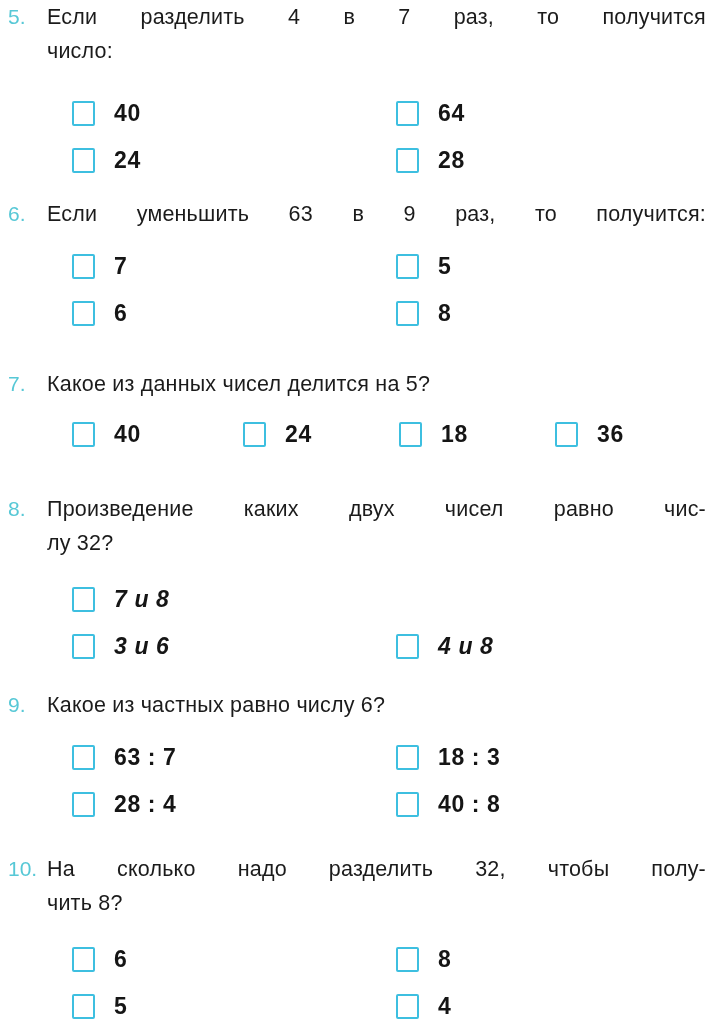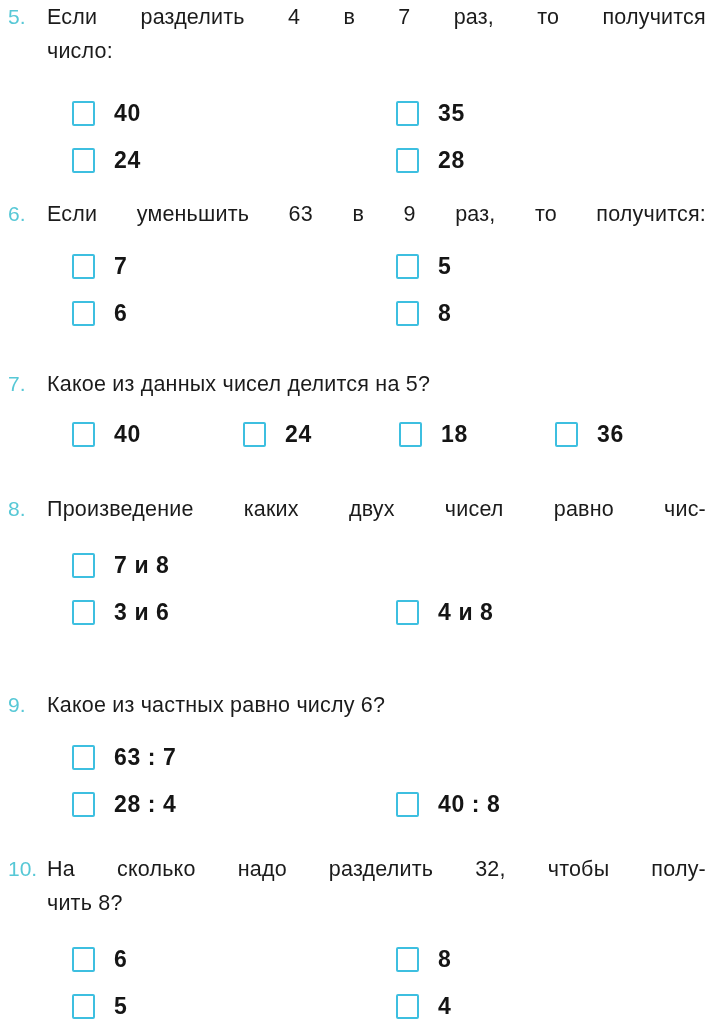--- a/index.html
+++ b/index.html
@@ -125,21 +125,21 @@
   #q5  { position: absolute; top: 0px;   left: 0; width: 716px; }
   #q6  { position: absolute; top: 197px; left: 0; width: 716px; }
   #q7  { position: absolute; top: 367px; left: 0; width: 716px; }
   #q8  { position: absolute; top: 492px; left: 0; width: 716px; }
   #q9  { position: absolute; top: 688px; left: 0; width: 716px; }
   #q10 { position: absolute; top: 852px; left: 0; width: 716px; }
 
   #q5 .options  { margin-top: 22px; }
   #q6 .options  { margin-top: 12px; }
   #q7 .options  { margin-top: 10px; }
-  #q8 .options  { margin-top: 16px; }
+  #q8 .options  { margin-top: 16px; font-style: italic; }
   #q9 .options  { margin-top: 12px; text-align: right; }
   #q10 .options { margin-top: 16px; }
 </style>
 </head>
 <body>
 
 <div class="page">
 
   <section class="question" id="q5">
     <div class="q-head">
@@ -159,21 +159,21 @@
       </div>
     </div>
     <div class="options">
       <div class="opt-row">
         <div class="option col-0">
           <span class="checkbox"></span>
           <span class="opt-label">40</span>
         </div>
         <div class="option col-1">
           <span class="checkbox"></span>
-          <span class="opt-label">35</span>
+          <span class="opt-label">64</span>
         </div>
       </div>
       <div class="opt-row">
         <div class="option col-0">
           <span class="checkbox"></span>
           <span class="opt-label">24</span>
         </div>
         <div class="option col-1">
           <span class="checkbox"></span>
           <span class="opt-label">28</span>
@@ -256,20 +256,21 @@
       <div class="q-num">8.</div>
       <div class="q-text">
         <span class="q-line justify">
           <span>Произведение</span>
           <span>каких</span>
           <span>двух</span>
           <span>чисел</span>
           <span>равно</span>
           <span>чис-</span>
         </span>
+        <span class="q-line">лу  32?</span>
       </div>
     </div>
     <div class="options">
       <div class="opt-row">
         <div class="option col-0">
           <span class="checkbox"></span>
           <span class="opt-label">7 и 8</span>
         </div>
       </div>
       <div class="opt-row">
@@ -290,20 +291,24 @@
       <div class="q-num">9.</div>
       <div class="q-text">
         <span class="q-line">Какое  из  частных  равно  числу  6?</span>
       </div>
     </div>
     <div class="options">
       <div class="opt-row">
         <div class="option col-0">
           <span class="checkbox"></span>
           <span class="opt-label">63 : 7</span>
+        </div>
+        <div class="option col-1">
+          <span class="checkbox"></span>
+          <span class="opt-label">18 : 3</span>
         </div>
       </div>
       <div class="opt-row">
         <div class="option col-0">
           <span class="checkbox"></span>
           <span class="opt-label">28 : 4</span>
         </div>
         <div class="option col-1">
           <span class="checkbox"></span>
           <span class="opt-label">40 : 8</span>

